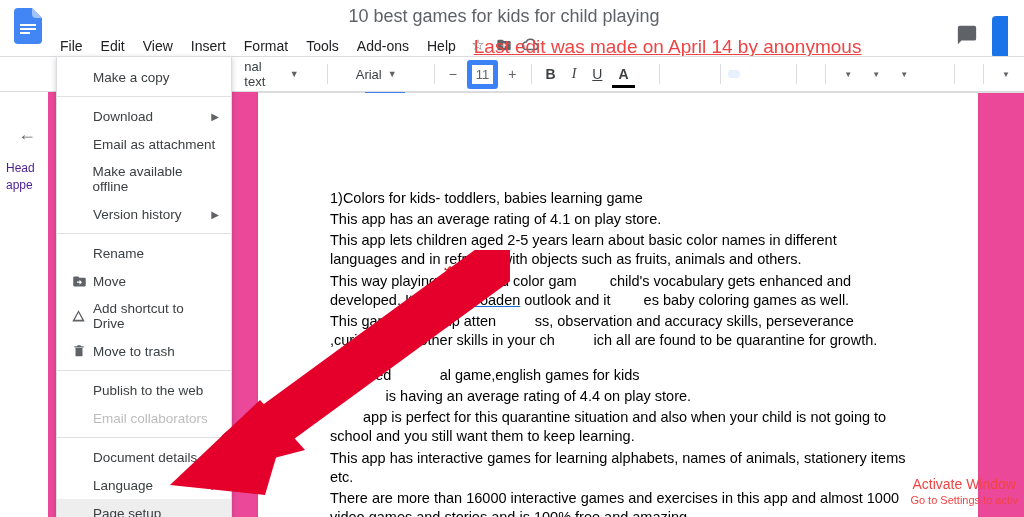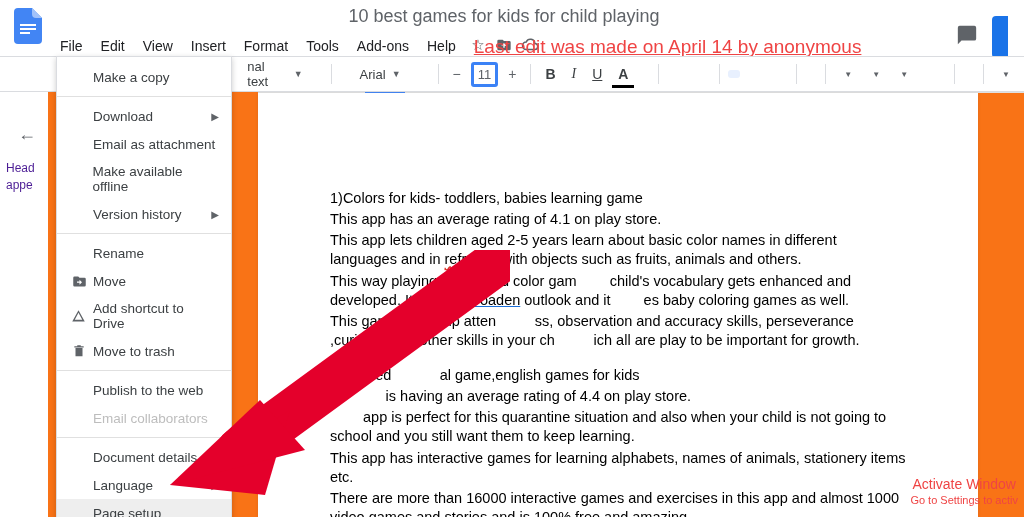--- a/index.html
+++ b/index.html
@@ -74,21 +74,21 @@
     z-index: 1;
   }
   .tb-btn { padding: 4px 6px; border-radius:3px; font-size:14px; cursor:pointer; display:flex; align-items:center; gap:2px; }
   .tb-sep { width:1px; height:20px; background:#dadce0; margin:0 4px; }
   .tb-select {
     display:flex; align-items:center; gap:6px; padding:4px 20px; border-radius:3px;
     font-size:13px; color:#3c4043; cursor:pointer;
   }
   .tb-select .caret { font-size:9px; color:#5f6368; }
   .tb-font-size {
-    border:3px solid #3b82f6; border-radius:3px; padding:2px 4px; font-size:13px;
+    border:5px solid #3b82f6; border-radius:3px; padding:2px 4px; font-size:13px;
     display:flex; align-items:flex-start; gap:6px;
   }
   .bold { font-weight:bold; color:#3c4043; }
   .italic { font-style:italic; font-family:"Times New Roman",serif; color:#3c4043; }
   .underline { text-decoration:underline; color:#3c4043; }
   .text-color { position:relative; color:#3c4043; font-weight:bold; }
   .text-color::after { content:""; position:absolute; left:0; right:0; bottom:-2px; height:3px; background:#000; }
   .align-active { background:#e8f0fe; color:#1967d2; border-radius:3px; }
 
   
@@ -99,21 +99,21 @@
   .outline-pane {
     width: 48px; min-width:48px;
     border-right: none;
     position:relative;
     background:#fff;
   }
   .outline-pane .back-arrow {
     position:absolute; top:32px; left:18px; font-size:18px; color:#5f6368; cursor:pointer;
   }
   .doc-canvas {
-    flex:1; background:#f97316;
+    flex:1; background:#ec4899;
     display:flex; flex-direction:column;
   }
   .ruler {
     height:16px; background:#fff;
     border-bottom:1px solid #e0e0e0;
     position:relative;
     margin-left:210px;
     font-size:9px; color:#777;
   }
   .ruler-blue { position:absolute; top:0; width:40px; height:4px; background:#4285f4; left:107px; }
@@ -359,21 +359,21 @@
 
   <div class="doc-canvas">
     <div class="ruler">
       <div class="ruler-blue"></div>
     </div>
     <div class="page">
       <p>1)Colors for kids- toddlers, babies learning game</p>
       <p>This app has an average rating of 4.1 on play store.</p>
       <p><span>This app lets children aged 2-5 years learn about basic color names in different languages and in </span><span class="redline">refrence</span><span> with objects such as fruits, animals and others.</span></p>
       <p><span>This way playing shape and color gam</span><span style="visibility:hidden">XXX</span><span> child's vocabulary gets enhanced and developed. It gives a </span><span class="blueline">broaden</span><span> outlook and it </span><span style="visibility:hidden">XXX</span><span>es baby coloring games as well.</span></p>
-      <p><span>This game builds up atten</span><span style="visibility:hidden">XXXX</span><span>ss, observation and accuracy skills, perseverance ,curiosity and other skills in your ch</span><span style="visibility:hidden">XXXX</span><span>ich all are play to be important for growth.</span></p>
+      <p><span>This game builds up atten</span><span style="visibility:hidden">XXXX</span><span>ss, observation and accuracy skills, perseverance ,curiosity and other skills in your ch</span><span style="visibility:hidden">XXXX</span><span>ich all are found to be quarantine for growth.</span></p>
       <p class="gap"><span>2)Kids ed</span><span style="visibility:hidden">XXXXX</span><span>al game,english games for kids</span></p>
       <p><span>Th</span><span style="visibility:hidden">XXXX</span><span>is having an average rating of 4.4 on play store.</span></p>
       <p><span style="visibility:hidden">XXX</span><span> app is perfect for this quarantine situation and also when your child is not going to school and you still want them to keep learning.</span></p>
       <p>This app has interactive games for learning alphabets, names of animals, stationery items etc.</p>
       <p><span>There are more than 16000 interactive games and exercises in this app and almost 1000 video games and stories </span><span class="blueline">and is</span><span> 100% free and amazing.</span></p>
 
     </div>
   </div>
 </div>
 

